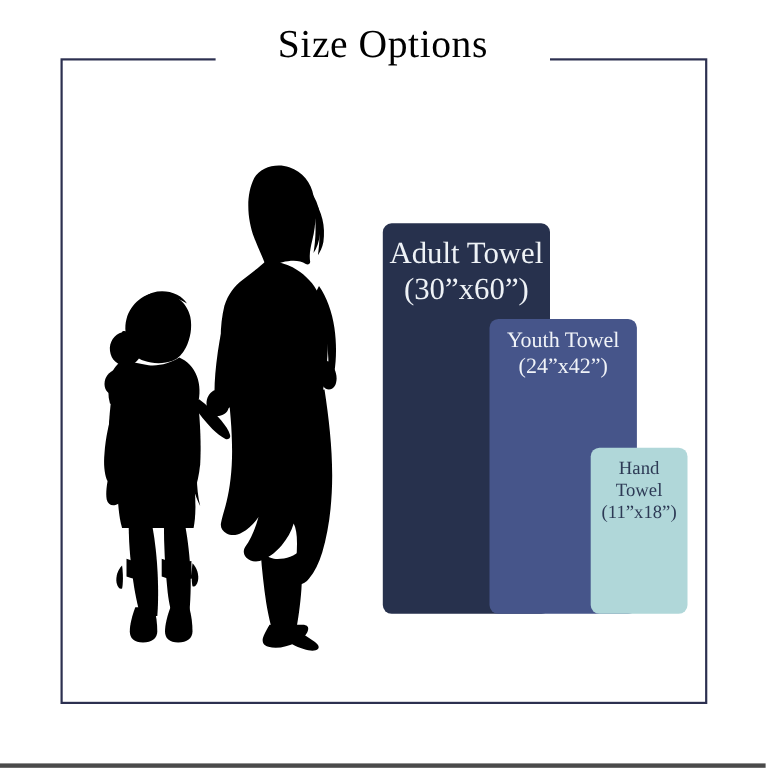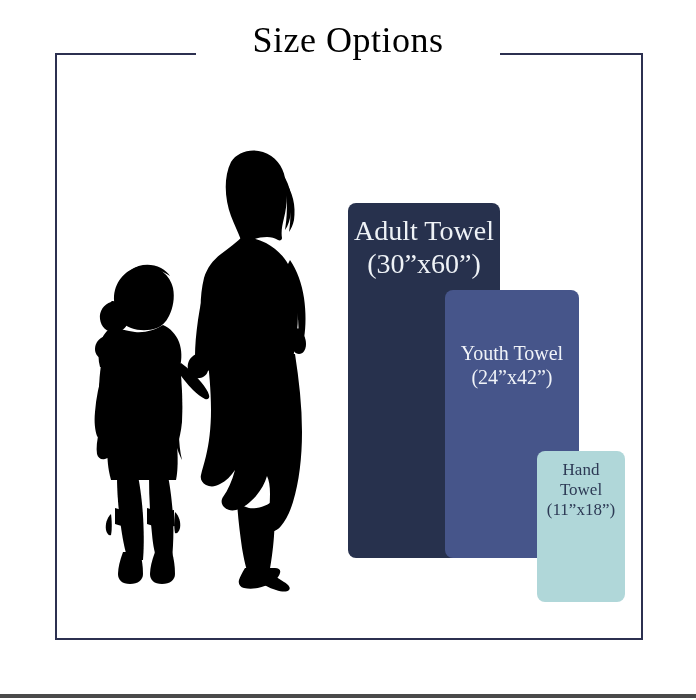--- a/index.html
+++ b/index.html
@@ -109,30 +109,28 @@
     left: 445px;
     top: 290px;
     width: 134px;
     height: 268px;
     background: #46558a;
   }
   .bar-youth .bar-label {
     top: 8px;
     font-size: 20px;
     color: #f0f3f8;
-    margin-top: 44px;
   }
 
   .bar-hand {
     left: 537px;
     top: 407px;
     width: 88px;
     height: 151px;
     background: #b0d7d9;
-    margin-top: 44px;
   }
   .bar-hand .bar-label {
     top: 9px;
     font-size: 17px;
     color: #2d3a55;
   }
 
   
   .bottom-rule {
     position: absolute;

